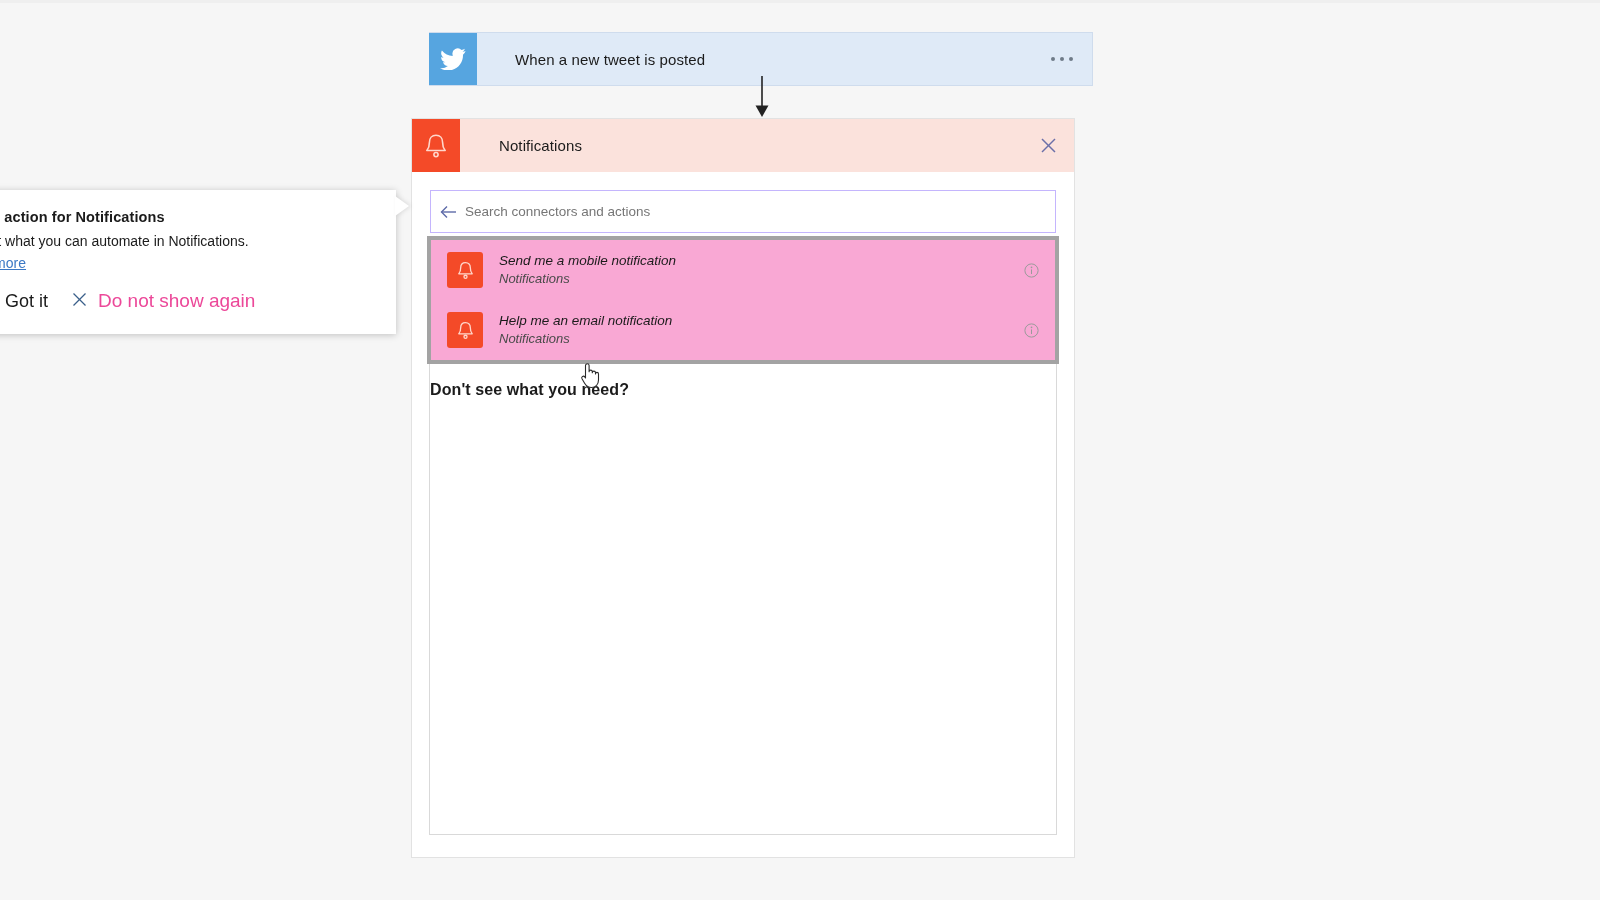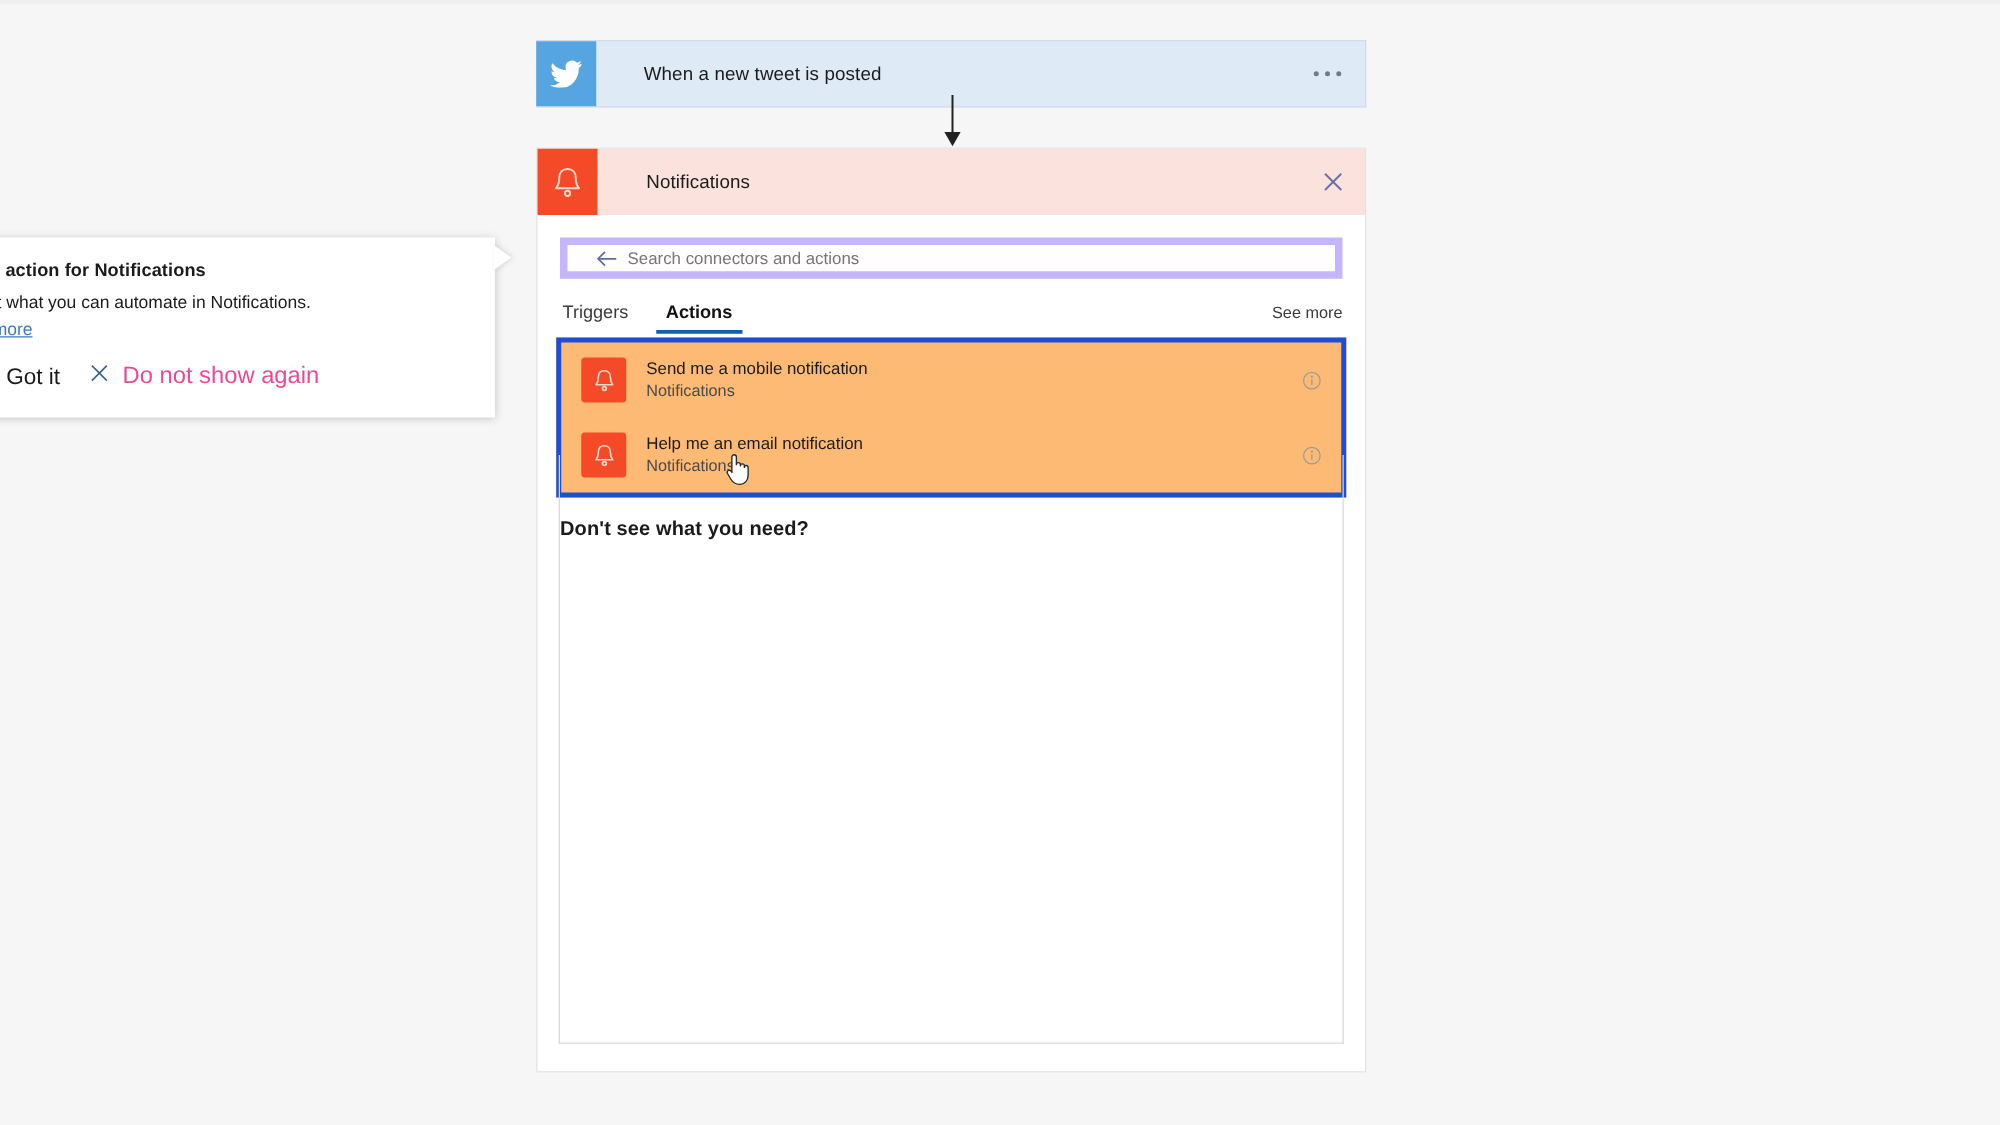--- a/index.html
+++ b/index.html
@@ -74,21 +74,21 @@
     position: absolute;
     left: 753px;
     top: 76px;
     width: 18px;
     height: 42px;
   }
 
   
   #picker-card {
     position: absolute;
-    left: 429px;
+    left: 411px;
     top: 118px;
     width: 664px;
     height: 740px;
     background: #ffffff;
     border: 1px solid #e2e2e2;
     box-sizing: border-box;
   }
   #picker-header {
     position: relative;
     height: 53px;
@@ -117,27 +117,26 @@
     width: 26px; height: 26px;
     display: flex;
     align-items: center;
     justify-content: center;
     cursor: pointer;
   }
 
   
   #search-wrap {
     margin: 18px 18px 0 18px;
-    height: 33px;
-    border: 6px solid #c4b5fd;
+    height: 43px;
+    border: 1px solid #c4b5fd;
     background: #fff;
     display: flex;
     align-items: center;
     box-sizing: border-box;
-    padding-left: 14px;
   }
   #search-back-icon {
     width: 34px;
     display: flex;
     align-items: center;
     justify-content: center;
     flex: none;
     cursor: pointer;
   }
   #search-input {
@@ -185,23 +184,24 @@
     margin-left: auto;
     font-size: 13px;
     color: #3a3a3a;
     padding-bottom: 10px;
     cursor: pointer;
   }
 
   
   #results-highlight {
     margin: 3px 15px 0 15px;
-    border: 4px solid #1d4ed8;
-    background: #fdba74;
+    border: 4px solid #a3a3a3;
+    background: #f9a8d4;
     box-sizing: border-box;
+    font-style: italic;
   }
   .result-row {
     height: 60px;
     display: flex;
     align-items: center;
     padding: 0 14px 0 16px;
     cursor: pointer;
     position: relative;
   }
   .result-icon {
@@ -401,25 +401,20 @@
     <div id="search-wrap">
       <div id="search-back-icon">
         <svg width="17" height="14" viewBox="0 0 17 14" aria-hidden="true">
           <line x1="1.5" y1="7" x2="16" y2="7" stroke="#5d6aa8" stroke-width="1.4"></line>
           <polyline points="7,1.5 1.5,7 7,12.5" fill="none" stroke="#5d6aa8" stroke-width="1.4"></polyline>
         </svg>
       </div>
       <input id="search-input" type="text" value="" placeholder="Search connectors and actions" style="">
     </div>
 
-    <div id="tabs-row">
-      <div class="tab">Triggers</div>
-      <div class="tab active">Actions</div>
-      <div id="see-more">See more</div>
-    </div>
 
     <div id="list-area"></div>
 
     <div id="results-highlight">
 
       <div class="result-row">
         <div class="result-icon">
           <svg width="19" height="21" viewBox="0 0 26 28" aria-hidden="true">
             <path d="M13 3.2c-4.1 0-6.6 2.9-6.6 7.2 0 5.4-1.7 7-2.6 8.1h18.4c-.9-1.1-2.6-2.7-2.6-8.1 0-4.3-2.5-7.2-6.6-7.2z" fill="none" stroke="#ffd7cb" stroke-width="1.8" stroke-linejoin="round"></path>
             <circle cx="13" cy="22.6" r="2.1" fill="none" stroke="#ffd7cb" stroke-width="1.8"></circle>

